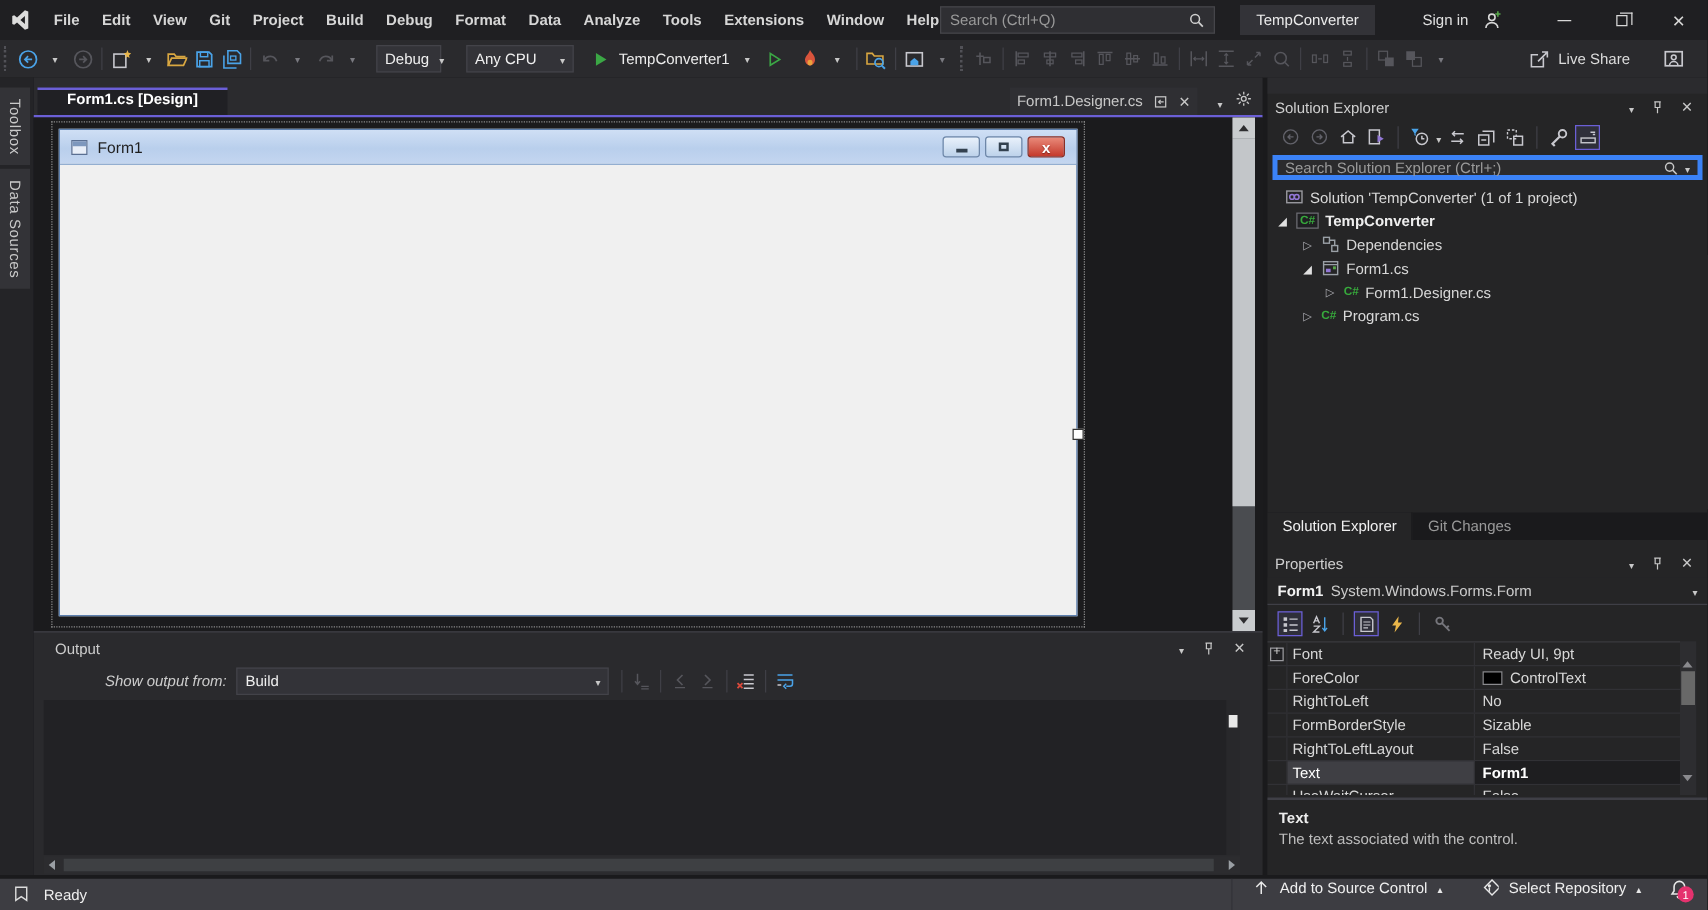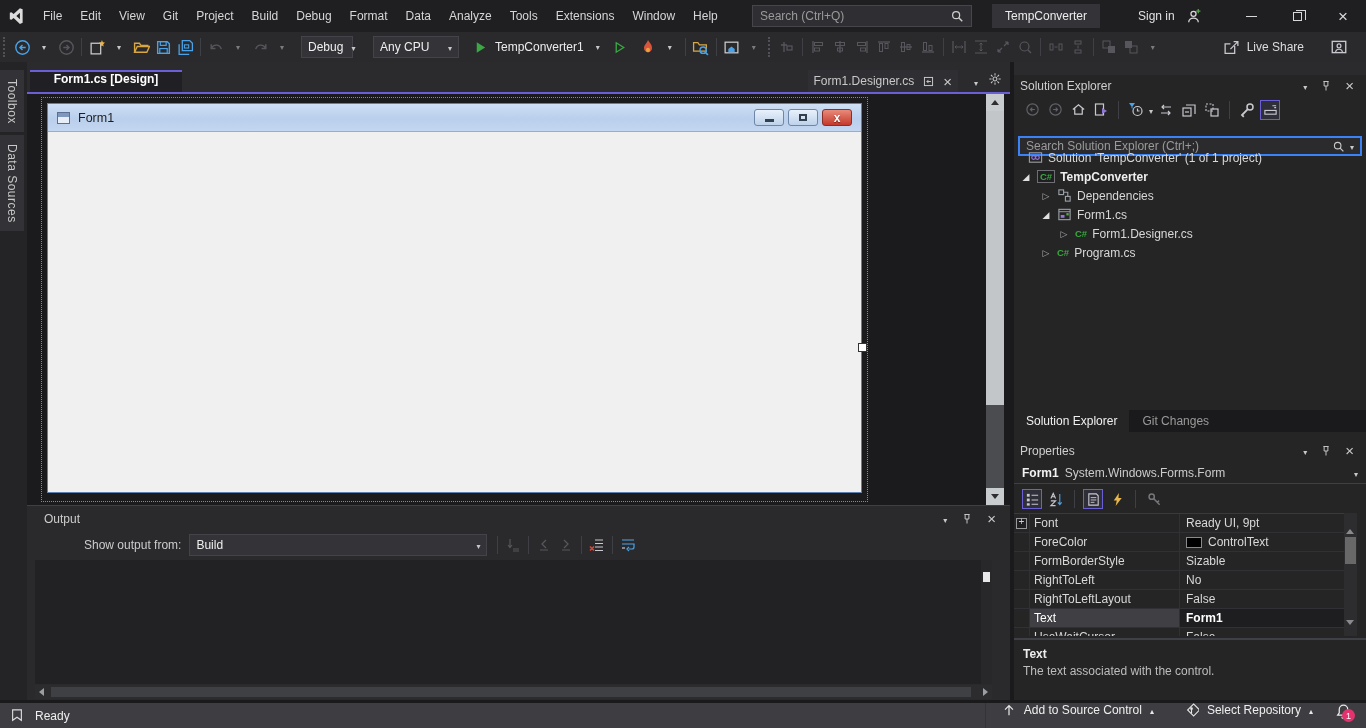--- a/index.html
+++ b/index.html
@@ -12,21 +12,21 @@
   .caret::before { content:"▾"; font-size:8px; color:#c8c8c8; }
   .caret.dim::before { color:#7a7a80; }
   .caret-up::before { content:"▴"; font-size:8px; color:#e8e8e8; }
   .glyph-x::before { content:"×"; font-size:15px; color:#c8c8c8; line-height:1; }
   .vsep { width:1px; height:18px; background:#3f3f46; margin:0 4px; }
   .grip { width:3px; height:20px; border-left:2px dotted #515157; margin:0 5px 0 3px; }
 
   
   .titlebar { left:0; top:0; width:1366px; height:32px; background:#1f1f22; display:flex; align-items:center; }
   .vslogo { width:34px; height:32px; display:flex; align-items:center; justify-content:center; }
-  .menu-item { padding:0 9px; height:32px; line-height:32px; color:#d6d6d6; cursor:default; }
+  .menu-item { padding:0 9px; height:32px; line-height:32px; color:#d6d6d6; cursor:default;font-weight:bold; }
   .tb-search { position:absolute; left:752px; top:5px; width:220px; height:22px; background:#2f2f33; border:1px solid #45454a; display:flex; align-items:center; padding:0 7px; }
   .tb-search input { flex:1; background:transparent; border:0; outline:0; color:#b8b8b8; font:12px "Liberation Sans",sans-serif; }
   .tb-search input::placeholder { color:#9a9a9a; }
   .tb-account { position:absolute; left:992px; top:4px; height:24px; padding:0 13px; background:#333338; color:#ececec; display:flex; align-items:center; }
   .tb-signin { position:absolute; left:1138px; top:0; height:32px; display:flex; align-items:center; gap:10px; color:#e0e0e0; }
   .win-btn { position:absolute; top:0; width:46px; height:32px; display:flex; align-items:center; justify-content:center; }
   .g-min { width:11px; height:1px; background:#d8d8d8; }
   .g-restore { width:9px; height:9px; border:1px solid #d8d8d8; position:relative; background:#1f1f22; }
   .g-restore::before { content:""; position:absolute; left:2px; top:-3px; width:9px; height:9px; border:1px solid #d8d8d8; border-left:0; border-bottom:0; }
   .g-close::before { content:"×"; font-size:17px; color:#d8d8d8; line-height:1; }
@@ -76,38 +76,38 @@
   .tri-up { width:0; height:0; border-left:4px solid transparent; border-right:4px solid transparent; border-bottom:5px solid #2e2e30; }
   .tri-dn { width:0; height:0; border-left:4px solid transparent; border-right:4px solid transparent; border-top:5px solid #2e2e30; }
   .tri-l { width:0; height:0; border-top:4px solid transparent; border-bottom:4px solid transparent; border-right:5px solid #9a9fa4; }
   .tri-r { width:0; height:0; border-top:4px solid transparent; border-bottom:4px solid transparent; border-left:5px solid #9a9fa4; }
 
   
   .output { position:absolute; left:0; top:443px; width:983px; height:195px; background:#2a2a2d; border-top:1px solid #3f3f46; }
   .out-header { position:absolute; left:0; top:0; width:983px; height:26px; display:flex; align-items:center; padding-left:17px; color:#cccccc; }
   .out-hicons { position:absolute; right:14px; top:5px; display:flex; gap:14px; align-items:center; }
   .out-toolbar { position:absolute; left:0; top:26px; width:983px; height:26px; display:flex; align-items:center; }
-  .out-label { margin-left:57px; color:#cccccc; }
+  .out-label { margin-left:57px; color:#cccccc;font-style:italic; }
   .out-combo { margin-left:8px; width:298px; }
   .out-content { position:absolute; left:8px; top:54px; width:957px; height:124px; background:#222225; }
   .out-vsb { position:absolute; right:0; top:0; width:11px; height:124px; background:#28282b; }
   .out-vsb .thumb { position:absolute; left:2px; top:12px; width:7px; height:10px; background:#e8e8e8; }
   .out-hsb { position:absolute; left:8px; top:179px; width:957px; height:14px; background:#2c2c2f; display:flex; align-items:center; }
   .out-hsb .thumb { position:absolute; left:16px; top:2px; width:920px; height:10px; background:#3e4043; }
 
   
   .right-panel { left:1014px; top:62px; width:352px; height:638px; background:#252526; }
   .rp-topstrip { position:absolute; left:0; top:0; width:352px; height:13px; background:#2b2b2e; }
   .pane-header { display:flex; align-items:center; padding-left:6px; color:#cfcfcf; }
   .pane-hicons { margin-left:auto; display:flex; gap:13px; align-items:center; padding-right:12px; }
   .se-header { position:absolute; left:0; top:13px; width:352px; height:21px; }
   .se-toolbar { position:absolute; left:0; top:34px; width:352px; height:27px; display:flex; align-items:center; padding-left:8px; gap:3px; }
   .se-tbtn { height:20px; min-width:20px; display:flex; align-items:center; justify-content:center; }
   .se-tbtn.sel { border:1px solid #6B5FD6; background:#2f2f3a; }
-  .se-search { position:absolute; left:4px; top:62px; width:344px; height:20px; background:#2b2b2d; border:2px solid #3b82f6; display:flex; align-items:center; padding:0 6px;margin-top:12px; }
+  .se-search { position:absolute; left:4px; top:62px; width:344px; height:20px; background:#2b2b2d; border:4px solid #3b82f6; display:flex; align-items:center; padding:0 6px; }
   .se-search input { flex:1; background:transparent; border:0; outline:0; color:#b0b0b0; font:12px "Liberation Sans",sans-serif; }
   .se-search input::placeholder { color:#9a9a9a; }
   .tree { position:absolute; left:0; top:86px; width:352px; }
   .trow { display:flex; align-items:center; height:19px; gap:5px; color:#d8d8d8; }
   .trow.sel { background:#3e3e44; }
   .trow .bold { font-weight:bold; color:#eeeeee; }
   .exp-c::before { content:"▷"; font-size:9px; color:#adadb2; }
   .exp-e::before { content:"◢"; font-size:9px; color:#e0e0e0; }
   .expw { width:12px; display:inline-flex; justify-content:center; }
   .cs-txt { color:#37A93C; font-weight:bold; font-size:9.5px; }
@@ -779,30 +779,30 @@
     <div class="prow">
       <span class="pgut"></span>
       <span class="pname">ForeColor</span>
       <span class="pval">
           <span class="swatch"></span>
           <span>ControlText</span>
         </span>
     </div>
     <div class="prow">
       <span class="pgut"></span>
+      <span class="pname">RightToLeft</span>
+      <span class="pval">
+          <span>No</span>
+        </span>
+    </div>
+    <div class="prow">
+      <span class="pgut"></span>
       <span class="pname">FormBorderStyle</span>
       <span class="pval">
           <span>Sizable</span>
-        </span>
-    </div>
-    <div class="prow">
-      <span class="pgut"></span>
-      <span class="pname">RightToLeft</span>
-      <span class="pval">
-          <span>No</span>
         </span>
     </div>
     <div class="prow">
       <span class="pgut"></span>
       <span class="pname">RightToLeftLayout</span>
       <span class="pval">
           <span>False</span>
         </span>
     </div>
     <div class="prow sel">

